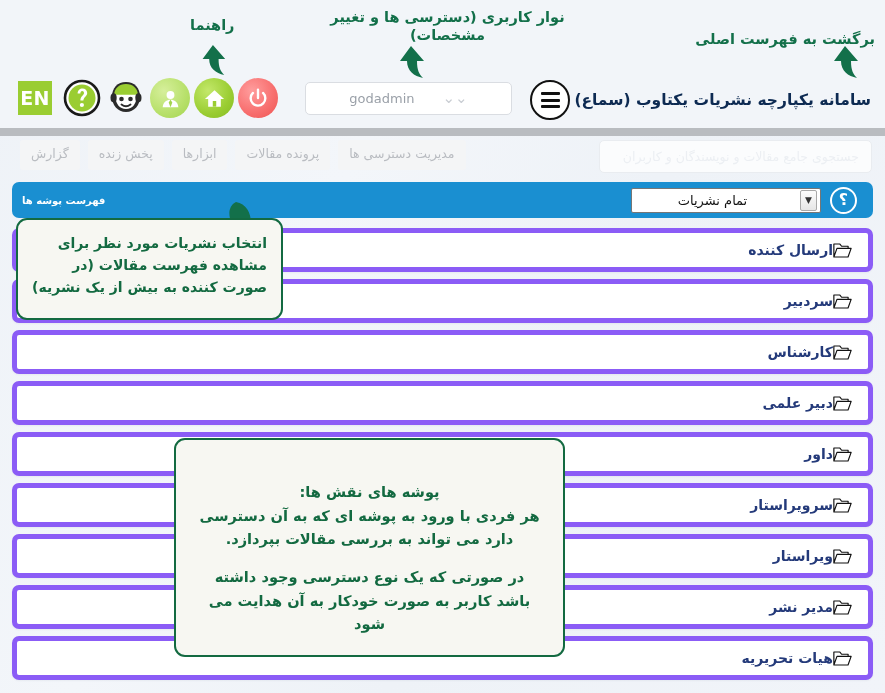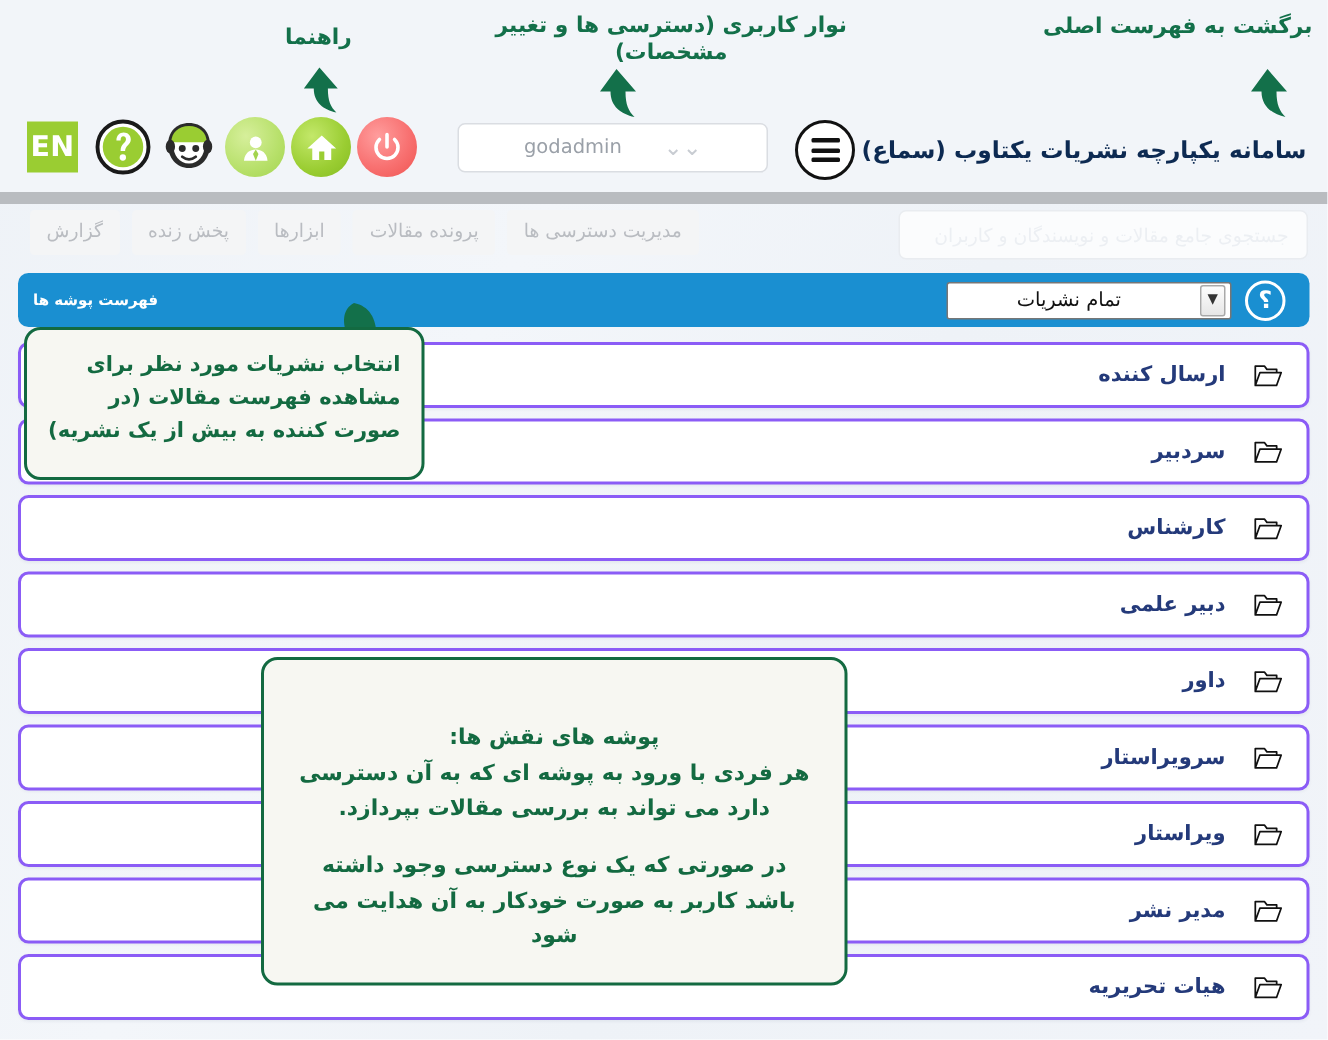--- a/index.html
+++ b/index.html
@@ -72,21 +72,21 @@
     border: 2.5px solid #111; background: #fff;
     display: flex; flex-direction: column; align-items: center; justify-content: center; gap: 3.5px;
   }
   #hamburger i { display:block; width: 19px; height: 3px; background: #111; border-radius: 1px; }
 
   
   .anno {
     position: absolute; color: #13704a; font-weight: bold;
     font-size: 14.5px; white-space: nowrap;
   }
-  #anno-menu { right: 10px; top: 10px; }
+  #anno-menu { right: 10px; top: 31px; }
   #anno-userbar { left: 295px; top: 8px; width: 305px; text-align: center;
                   white-space: normal; line-height: 1.25; }
   #anno-help { left: 190px; top: 17px; }
 
   
   .up-arrow { position: absolute; }
   #arrow-menu { right: 24px; top: 44px; }
   #arrow-userbar { left: 393px; top: 44px; }
   #arrow-help { left: 196px; top: 42px; }
 
@@ -149,26 +149,26 @@
     display: flex; align-items: center; justify-content: center;
     font-size: 9px; color: #333;
   }
 
   
   #folder-list {
     position: absolute; left: 12px; top: 228px; width: 861px;
   }
   .folder-row {
     height: 44px; margin-bottom: 7px;
-    background: #ffffff; border: 2px solid #8b5cf6;
+    background: #ffffff; border: 5px solid #8b5cf6;
     border-radius: 7px;
     box-shadow: 0 1px 2px rgba(20,40,80,.05);
     display: flex; align-items: center; justify-content: flex-start;
     padding: 0 16px;
-    gap: 19px;
+    gap: 0;
   }
   .folder-label {
     color: #243a7a; font-size: 14px; font-weight: bold; white-space: nowrap;
   }
   .folder-icon { width: 19px; height: 17px; flex: 0 0 auto; }
 
   
   .callout {
     position: absolute; background: #f7f7f2;
     border: 2.5px solid #136a41; border-radius: 11px;

